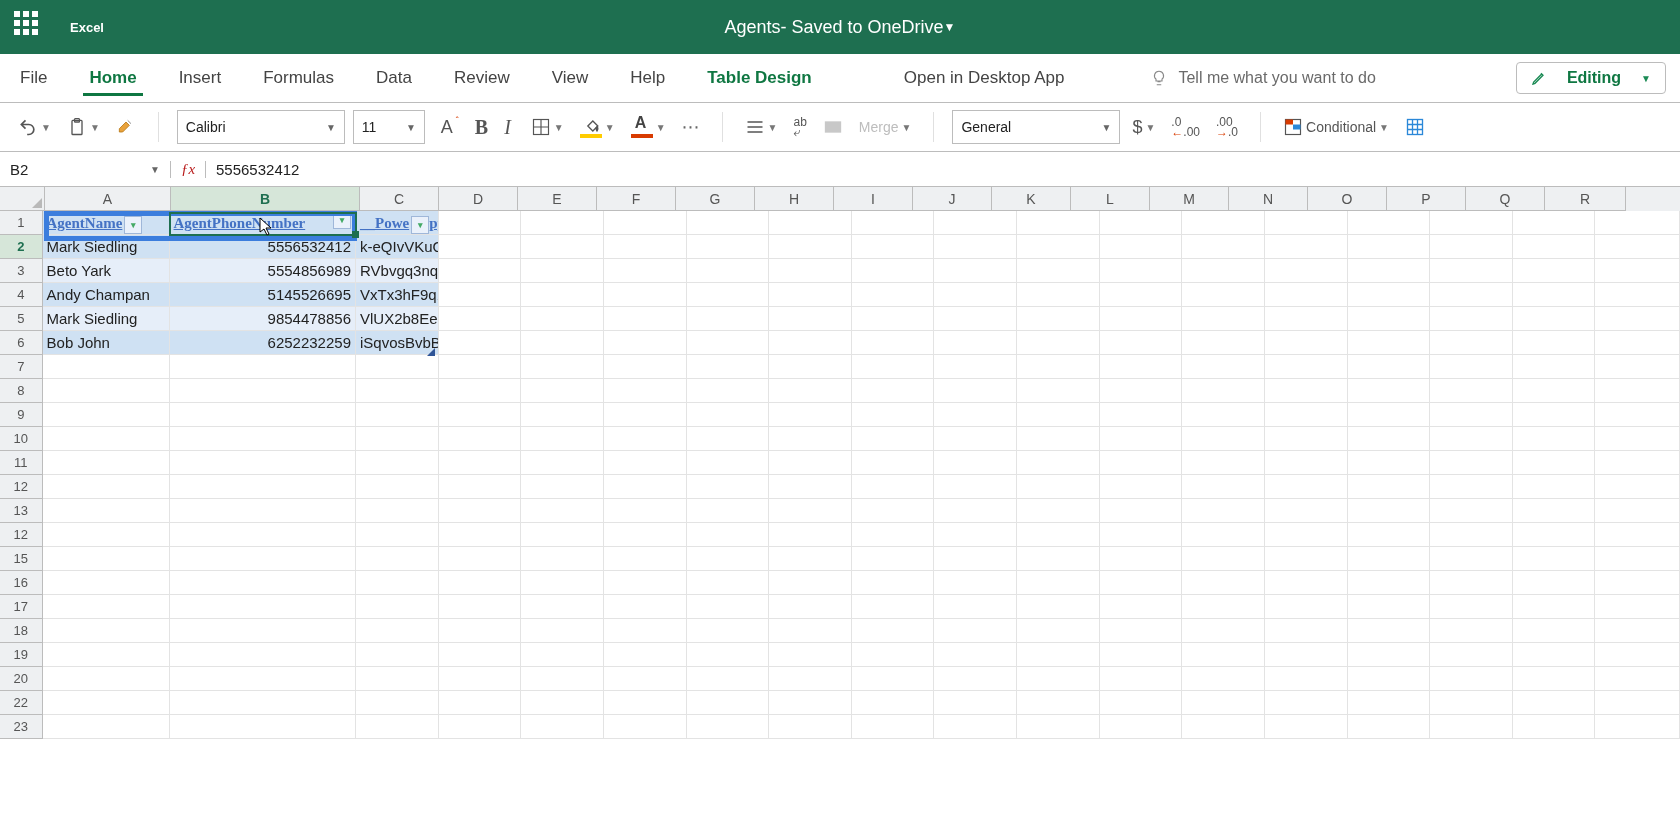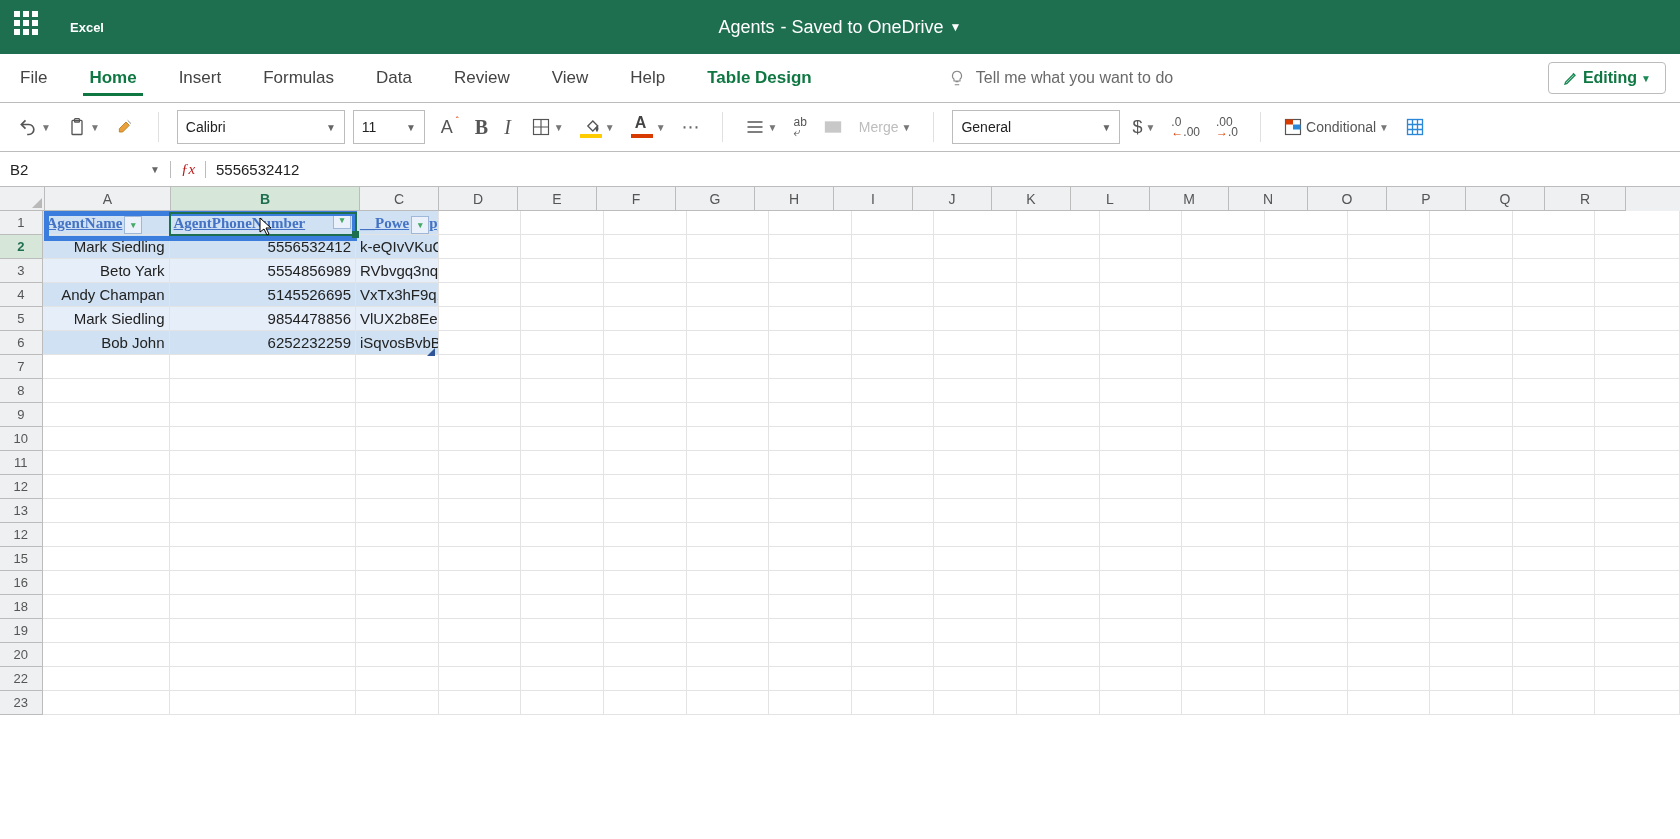--- a/index.html
+++ b/index.html
@@ -16,32 +16,32 @@
     --lightBg:    #f7f7f7;
   }
   html, body { margin:0; padding:0; font-family: "Segoe UI", sans-serif; font-size:14px; color:#222; }
   body { width:1680px; height:839px; overflow:hidden; background:#fff; }
 
   
   .titlebar { height:54px; background:var(--green); display:flex; align-items:center; color:#fff; padding:0 14px; position:relative; }
   .waffle { width:32px; height:32px; display:grid; grid-template-columns:repeat(3,6px); grid-template-rows:repeat(3,6px); gap:3px; margin-right:24px; }
   .waffle span { background:#fff; }
   .appname { font-size:13px; font-weight:600; }
-  .docname { position:absolute; left:50%; transform:translateX(-50%); font-size:18px; display:flex; align-items:center; gap:6px; }
+  .docname { position:absolute; left:50%; transform:translateX(-50%); font-size:18px; display:flex; align-items:center; }
   .docname .chev { font-size:12px; }
 
   
   .ribbon-tabs { height:48px; display:flex; align-items:center; border-bottom:1px solid var(--border); padding:0 14px; gap:30px; background:#fff; }
   .ribbon-tabs .tab { color:#444; font-size:17px; padding:8px 6px; cursor:pointer;text-align:right; }
   .ribbon-tabs .tab.active { color:var(--accent); font-weight:600; border-bottom:3px solid var(--accent); padding-bottom:5px; }
   .ribbon-tabs .tab.design { color:var(--accent); font-weight:600; }
   .ribbon-tabs .spacer { flex:0 0 20px; }
   .ribbon-tabs .tellme { display:flex; align-items:center; gap:10px; color:#6a6a6a; font-size:16px; }
   .ribbon-tabs .tellme svg { width:18px; height:18px; }
-  .editing-pill { margin-left:auto; border:1px solid var(--border); border-radius:4px; padding:6px 14px; display:flex; align-items:center; gap:4px; color:var(--accent); font-weight:600; font-size:16px; }
+  .editing-pill { margin-left:auto; border:1px solid var(--border); border-radius:4px; padding:6px 14px; display:flex; align-items:center; gap:20px; color:var(--accent); font-weight:600; font-size:16px; }
   .editing-pill .pen { width:16px; height:16px; }
 
   
   .ribbon-bar { height:48px; display:flex; align-items:center; padding:0 14px; gap:12px; border-bottom:1px solid var(--border); background:#fff; }
   .rb-group { display:flex; align-items:center; gap:8px; }
   .rb-sep   { width:1px; height:30px; background:#e0e0e0; margin:0 6px; }
   .rb-btn   { padding:4px 4px; color:#555; cursor:pointer; display:flex; align-items:center; gap:3px; }
   .rb-btn .chev { font-size:10px; color:#777; }
   .rb-btn svg { width:20px; height:20px; }
   .rb-select { height:32px; border:1px solid var(--border); background:#fff; display:flex; align-items:center; padding:0 8px; gap:8px; }
@@ -72,21 +72,21 @@
   .select-all::after { content:""; position:absolute; right:2px; bottom:2px; width:0; height:0; border-left:10px solid transparent; border-bottom:10px solid #b9b9b9; }
   .ch { border-right:1px solid var(--border); border-bottom:1px solid var(--border); text-align:center; font-size:14px; color:#555; line-height:24px; }
   .ch.sel { background:#d6e6d9; color:var(--green); font-weight:600; }
 
   .rows { }
   .row  { display:flex; height:24px; }
   .rh   { width:44px; border-right:1px solid var(--border); border-bottom:1px solid var(--border); text-align:center; background:#eef0f2; font-size:13px; color:#555; line-height:24px; }
   .rh.sel { background:#d6e6d9; color:var(--green); font-weight:600; }
   .cell { border-right:1px solid #e3e3e3; border-bottom:1px solid #e3e3e3; padding:0 4px; line-height:24px; font-size:15px; overflow:hidden; white-space:nowrap; position:relative; }
   .cell.tblhdr { color:var(--hdrBlue); font-weight:600; text-decoration:underline; background:var(--tableBlue);font-family:Liberation Serif, serif; }
-  .cell.tbl    { background:var(--tableBlue2);text-align:right; }
+  .cell.tbl    { background:var(--tableBlue2); }
   .cell.tbl.alt{ background:var(--tableBlue);  }
   .cell.num    { text-align:right; }
   .filter-btn { display:inline-flex; width:16px; height:16px; border:1px solid #9fb7d9; background:#eaf1fb; align-items:center; justify-content:center; margin-left:2px; font-size:9px; color:#4a6; vertical-align:middle; }
 
   
   .hl-box { position:absolute; border:5px solid var(--blueHL); pointer-events:none; box-sizing:border-box; }
   
   .active-outline { position:absolute; border:2px solid var(--green); box-sizing:border-box; pointer-events:none; }
   .active-outline::after { content:""; position:absolute; right:-4px; bottom:-4px; width:7px; height:7px; background:var(--green); }
   
@@ -125,20 +125,21 @@
   <div class="tab">File</div>
   <div class="tab active">Home</div>
   <div class="tab">Insert</div>
   <div class="tab">Formulas</div>
   <div class="tab">Data</div>
   <div class="tab">Review</div>
   <div class="tab">View</div>
   <div class="tab">Help</div>
   <div class="tab design">Table Design</div>
   <div class="spacer"></div>
+  <div class="tab">Open in Desktop App</div>
   <div class="spacer"></div>
   <div class="tellme">
     <svg viewBox="0 0 24 24" fill="none" stroke="#888" stroke-width="1.5">
         <path d="M9 21h6M10 17h4M12 3a6 6 0 0 0-4 10.5V16h8v-2.5A6 6 0 0 0 12 3z"></path>
       </svg>
     <span>Tell me what you want to do</span>
   </div>
   <div class="editing-pill">
     <svg class="pen" viewBox="0 0 24 24" fill="none" stroke="#1a8a54" stroke-width="2">
         <path d="M3 21l3-1 12-12-2-2L4 18l-1 3zM15 5l2 2"></path>
@@ -641,20 +642,41 @@
         <div class="cell cK"></div>
         <div class="cell cL"></div>
         <div class="cell cM"></div>
         <div class="cell cN"></div>
         <div class="cell cO"></div>
         <div class="cell cP"></div>
         <div class="cell cQ"></div>
         <div class="cell cR"></div>
       </div>
       <div class="row">
+        <div class="rh">17</div>
+        <div class="cell cA"></div>
+        <div class="cell cB"></div>
+        <div class="cell cC"></div>
+        <div class="cell cD"></div>
+        <div class="cell cE"></div>
+        <div class="cell cF"></div>
+        <div class="cell cG"></div>
+        <div class="cell cH"></div>
+        <div class="cell cI"></div>
+        <div class="cell cJ"></div>
+        <div class="cell cK"></div>
+        <div class="cell cL"></div>
+        <div class="cell cM"></div>
+        <div class="cell cN"></div>
+        <div class="cell cO"></div>
+        <div class="cell cP"></div>
+        <div class="cell cQ"></div>
+        <div class="cell cR"></div>
+      </div>
+      <div class="row">
         <div class="rh">18</div>
         <div class="cell cA"></div>
         <div class="cell cB"></div>
         <div class="cell cC"></div>
         <div class="cell cD"></div>
         <div class="cell cE"></div>
         <div class="cell cF"></div>
         <div class="cell cG"></div>
         <div class="cell cH"></div>
         <div class="cell cI"></div>

